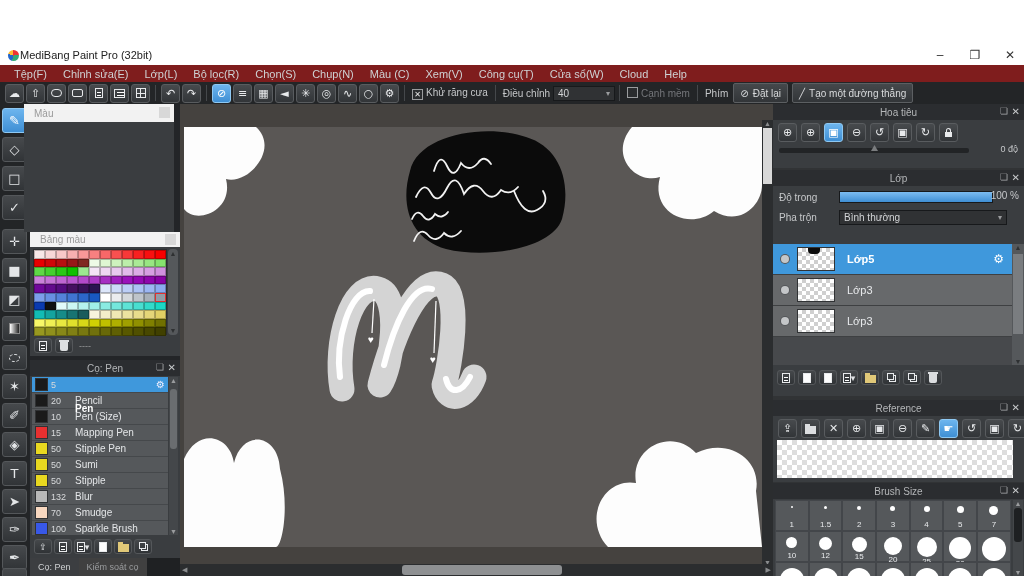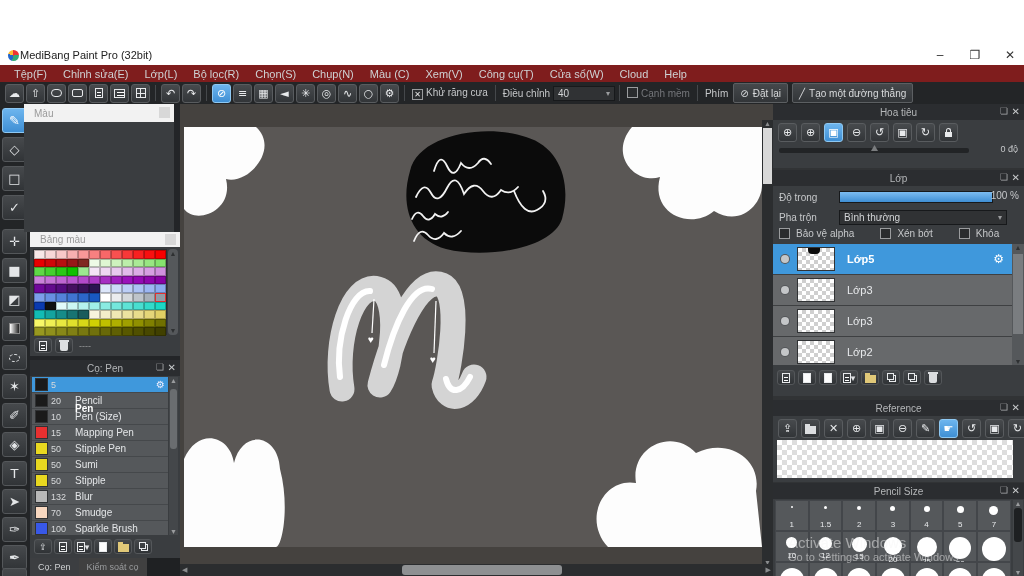--- a/index.html
+++ b/index.html
@@ -668,56 +668,37 @@
         <span class="pt-x">✕</span>
       </div>
       <span class="lrow" style="top:22px;">Độ trong</span>
       <span class="op-slider"></span>
       <span class="op-val">100 %</span>
       <span class="lrow" style="top:42px;">Pha trộn</span>
       <span class="dd blend-dd">
         <span>Bình thường</span>
         <span class="car">▾</span>
       </span>
-      <div style="position:absolute;left:6px;top:58px;display:flex;gap:26px;" id="layer-checks">
-          <span class="lcheck">
-            <span class="cbx"></span>
-            <span>Bảo vệ alpha</span>
-          </span>
-          <span class="lcheck">
-            <span class="cbx"></span>
-            <span>Xén bớt</span>
-          </span>
-          <span class="lcheck">
-            <span class="cbx"></span>
-            <span>Khóa</span>
-          </span>
-        </div>
       <div id="layer-list">
           <div class="layer-row sel">
             <span class="vis-dot"></span>
             <span class="lthumb thumb-mark"></span>
             <span class="lname">Lớp5</span>
             <span class="lgear">⚙</span>
           </div>
           <div class="layer-row">
             <span class="vis-dot"></span>
             <span class="lthumb"></span>
             <span class="lname">Lớp3</span>
           </div>
           <div class="layer-row">
             <span class="vis-dot"></span>
             <span class="lthumb"></span>
             <span class="lname">Lớp3</span>
           </div>
-          <div class="layer-row">
-            <span class="vis-dot"></span>
-            <span class="lthumb"></span>
-            <span class="lname">Lớp2</span>
-          </div>
         </div>
       <div class="lay-scroll">
         <span class="ar" style="top:0;">▲</span>
         <span class="th"></span>
         <span class="ar" style="bottom:0;">▼</span>
       </div>
       <div class="rfoot" style="top:200px;" id="layer-tools">
           <span class="mini-btn">
             <span class="ci ci-doc"></span>
           </span>
@@ -785,21 +766,21 @@
           </span>
           <span class="icon-btn">
             <span class="glyph">↻</span>
           </span>
         </div>
       <div class="refbody"></div>
     </div>
 
     <div class="rpanel" style="top:379px;height:93px;">
       <div class="ptitle">
-        <span>Pencil Size</span>
+        <span>Brush Size</span>
         <span class="pt-ico">❏</span>
         <span class="pt-x">✕</span>
       </div>
       <div id="bs-grid">
           <div class="bs-row">
             <div class="bs-cell">
               <span class="bs-dot" style="width: 2px; height: 2px;"></span>
               <span class="bs-num">1</span>
             </div>
             <div class="bs-cell">
@@ -882,18 +863,14 @@
           </div>
         </div>
       <div class="bs-scroll">
         <span style="position:absolute;top:0;left:0;width:10px;text-align:center;font-size:7px;color:#9a9c9e;">▲</span>
         <span class="th"></span>
         <span style="position:absolute;bottom:0;left:0;width:10px;text-align:center;font-size:7px;color:#9a9c9e;">▼</span>
       </div>
     </div>
   </div>
 
-  <div class="watermark">
-    <div class="w1">Activate Windows</div>
-    <div class="w2">Go to Settings to activate Windows</div>
-  </div>
 
 </div>
 
 </body></html>

